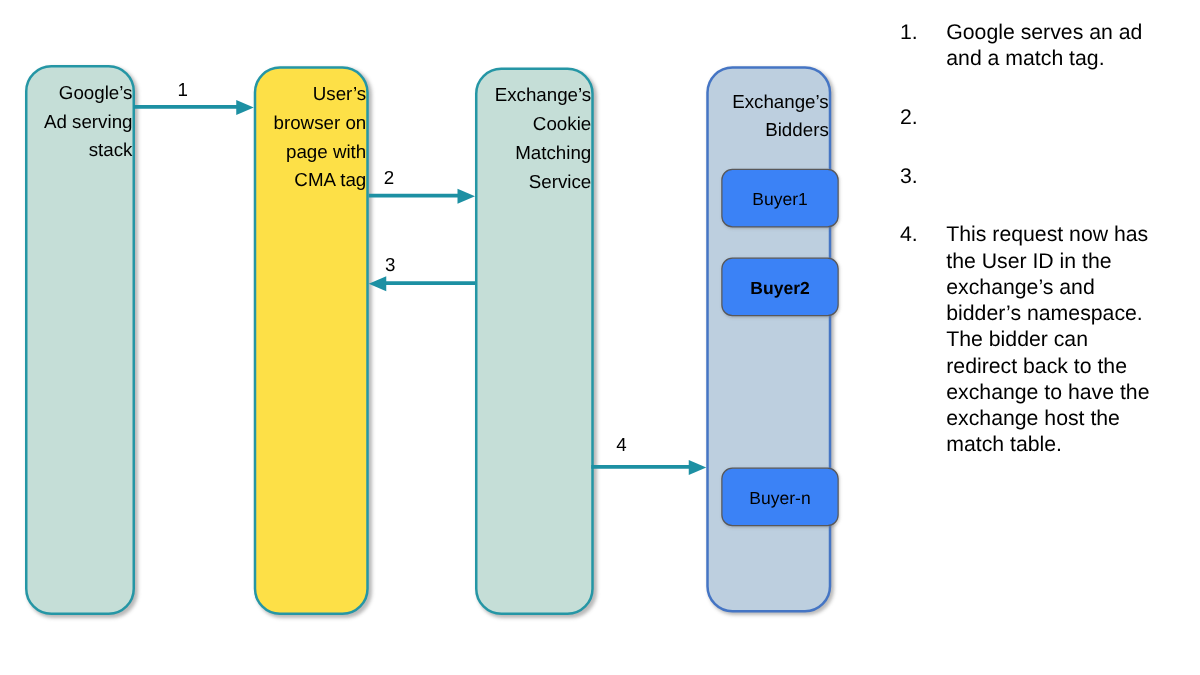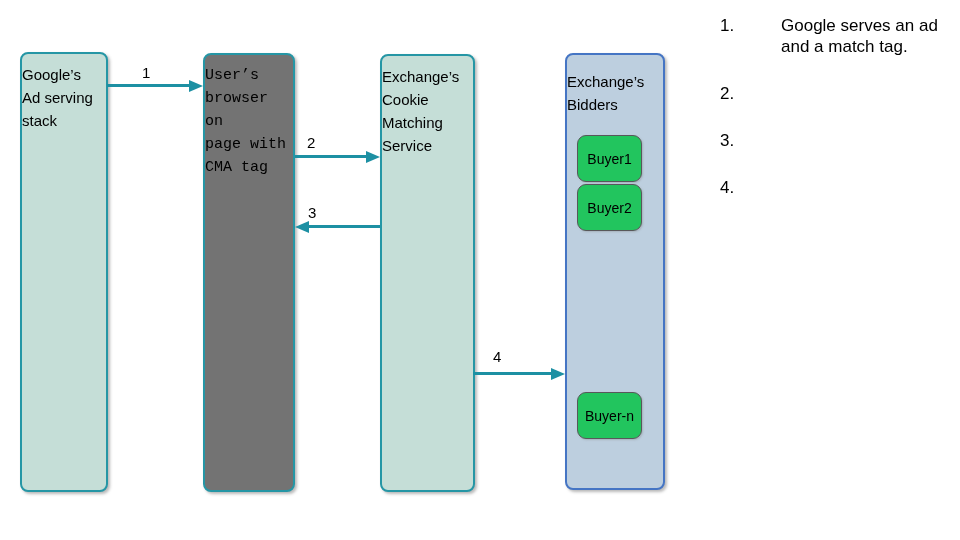--- a/index.html
+++ b/index.html
@@ -2,56 +2,56 @@
 <html><head>
 <meta charset="utf-8">
 <style>
   html,body{margin:0;padding:0;background:#fff;}
   .canvas{
     position:relative;width:960px;height:540px;background:#ffffff;overflow:hidden;
     font-family:"Liberation Sans",sans-serif;color:#000;
   }
   
   .node{
-    position:absolute;border-radius:8px;box-sizing:border-box;
-    text-align:left;font-size:15px;line-height:23px;white-space:pre-line;
+    position:absolute;border-radius:21px;box-sizing:border-box;
+    text-align:right;font-size:15px;line-height:23px;white-space:pre-line;
     box-shadow:2px 2px 3px rgba(100,100,100,0.45);
   }
   .teal-node{background:#c5ded7;border:2px solid #2596a5;}
-  .blue-node{background:#737373;border:2px solid #2596a5;font-family:Liberation Mono, monospace;}
+  .blue-node{background:#fde047;border:2px solid #2596a5;}
   .n1{left:20px; top:52px; width:88px; height:440px;padding-top:9px;}
   .n2{left:203px;top:53px; width:92px; height:439px;padding-top:9px;}
   .n3{left:380px;top:54px; width:95px; height:438px;padding-top:9px;}
   .n4{left:565px;top:53px; width:100px;height:437px;padding-top:15px;
       background:#bdcfdf;border:2px solid #4575c4;}
   
   .buyer{
-    position:absolute;left:577px;width:65px;height:47px;border-radius:9px;
-    background:#22c55e;border:1.5px solid #58585a;box-sizing:border-box;
+    position:absolute;left:577px;width:94px;height:47px;border-radius:9px;
+    background:#3b82f6;border:1.5px solid #58585a;box-sizing:border-box;
     display:flex;align-items:center;justify-content:center;
     font-size:14px;box-shadow:1px 1px 2px rgba(120,120,120,0.35);
   }
-  .b1{top:135px;} .b2{top:184px;} .b3{top:252px;} .b4{top:392px;}
+  .b1{top:135px;} .b2{top:206px;font-weight:bold;} .b3{top:252px;} .b4{top:374px;}
   
   .aline{position:absolute;height:3px;background:#1d90a3;}
   .ahead{position:absolute;width:0;height:0;border-top:6px solid transparent;border-bottom:6px solid transparent;}
   .ahead.right{border-left:14px solid #1d90a3;}
   .ahead.left{border-right:14px solid #1d90a3;}
   .a1-line{left:107px;top:84px;width:83px;} .a1-head{left:189px;top:80px;}
   .a2-line{left:295px;top:155px;width:72px;} .a2-head{left:366px;top:151px;}
   .a3-line{left:308px;top:225px;width:72px;} .a3-head{left:295px;top:221px;}
   .a4-line{left:473px;top:372px;width:79px;} .a4-head{left:551px;top:368px;}
   .alabel{position:absolute;font-size:15px;line-height:18px;}
   .l1{left:142px;top:64px;} .l2{left:307px;top:134px;}
   .l3{left:308px;top:204px;} .l4{left:493px;top:348px;}
   
   .steps{position:absolute;left:720px;top:15px;width:218px;}
   .step{display:flex;margin-bottom:26px;font-size:17px;line-height:21px;}
   .step-num{width:37px;flex:0 0 37px;}
-  .step-text{flex:1;white-space:pre-line;margin-left:24px;}
+  .step-text{flex:1;white-space:pre-line;}
 </style>
 </head>
 <body>
 
 <div class="canvas">
 
   <div class="node teal-node n1">Google’s
 Ad serving
 stack</div>
   <div class="node blue-node n2">User’s
@@ -92,16 +92,25 @@
 and a match tag.</div>
     </div>
     <div class="step">
       <div class="step-num">2.</div>
     </div>
     <div class="step">
       <div class="step-num">3.</div>
     </div>
     <div class="step">
       <div class="step-num">4.</div>
+      <div class="step-text">This request now has
+the User ID in the
+exchange’s and
+bidder’s namespace.
+The bidder can
+redirect back to the
+exchange to have the
+exchange host the
+match table.</div>
     </div>
   </div>
 
 </div>
 
 </body></html>

